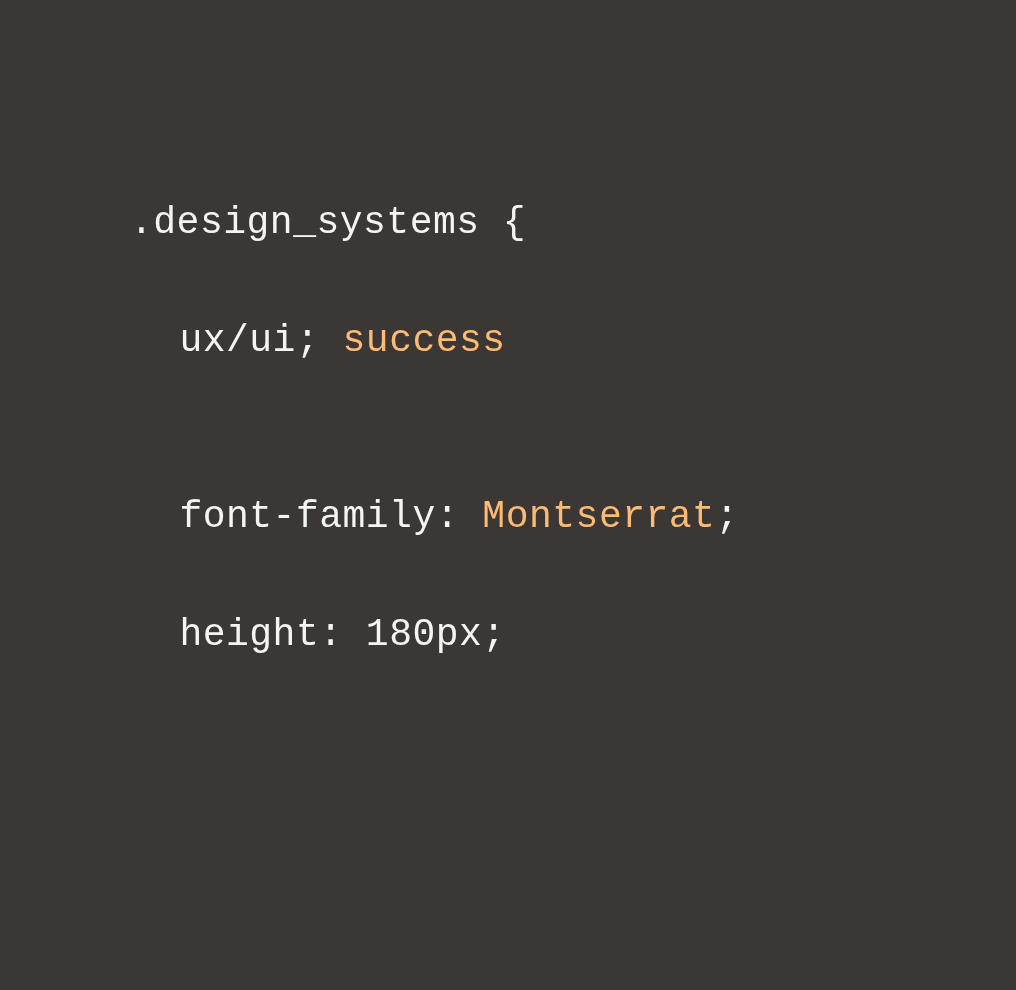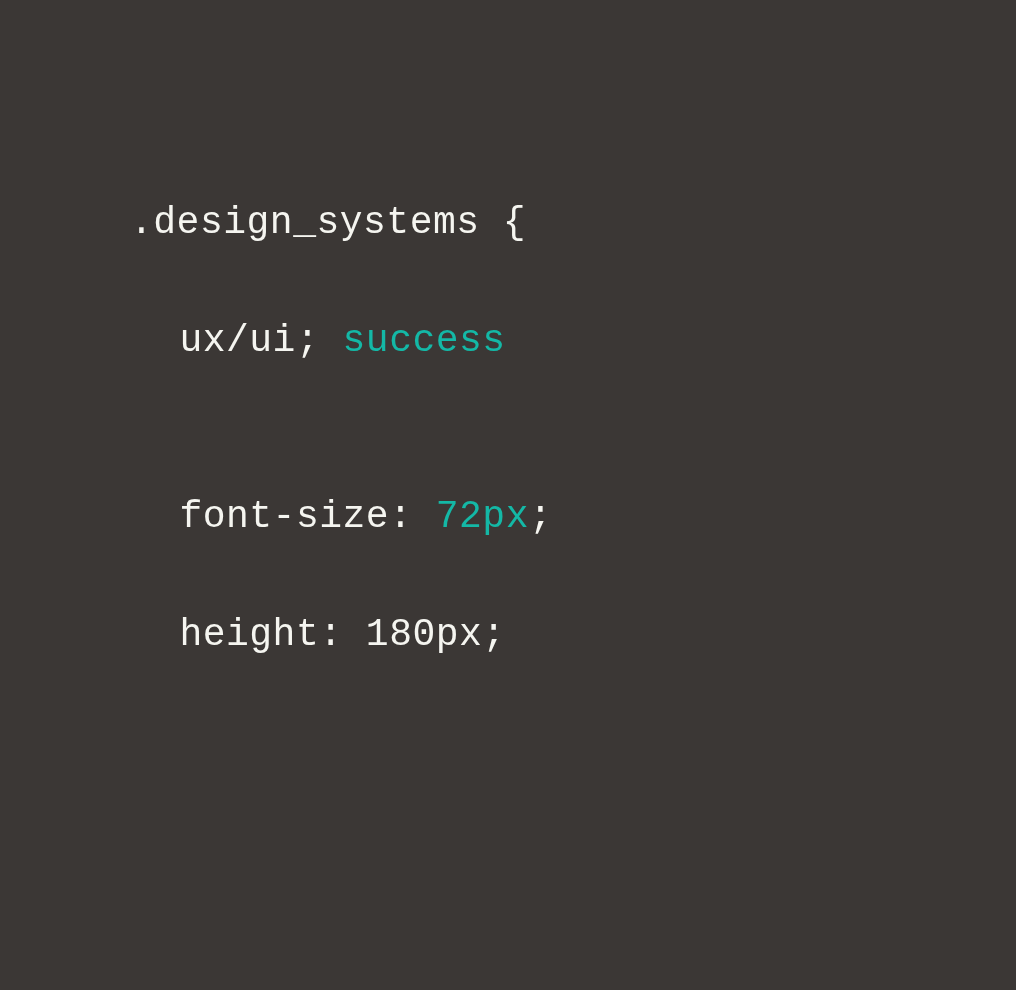--- a/index.html
+++ b/index.html
@@ -18,29 +18,29 @@
       line-height: 1.55;
       letter-spacing: 0.5px;
     }
     .code-block {
       white-space: pre;
     }
     .indent {
       padding-left: 1.3em;
     }
     .purple {
-      color: #14b8a6;
+      color: #fdba74;
     }
   </style>
 </head>
 <body>
 
 <div class="code-block">
 <div>.design_systems {</div>
 <div class="indent"><span>ux/ui;</span> <span class="purple">success</span></div>
 <div class="indent"></div>
-<div class="indent"><span>font-size:</span> <span class="purple">72px</span><span>;</span></div>
+<div class="indent"><span>font-family:</span> <span class="purple">Montserrat</span><span>;</span></div>
 <div class="indent"><span>height:</span> <span>180px;</span></div>
 
 
 
 
 </div>
 
 </body></html>

